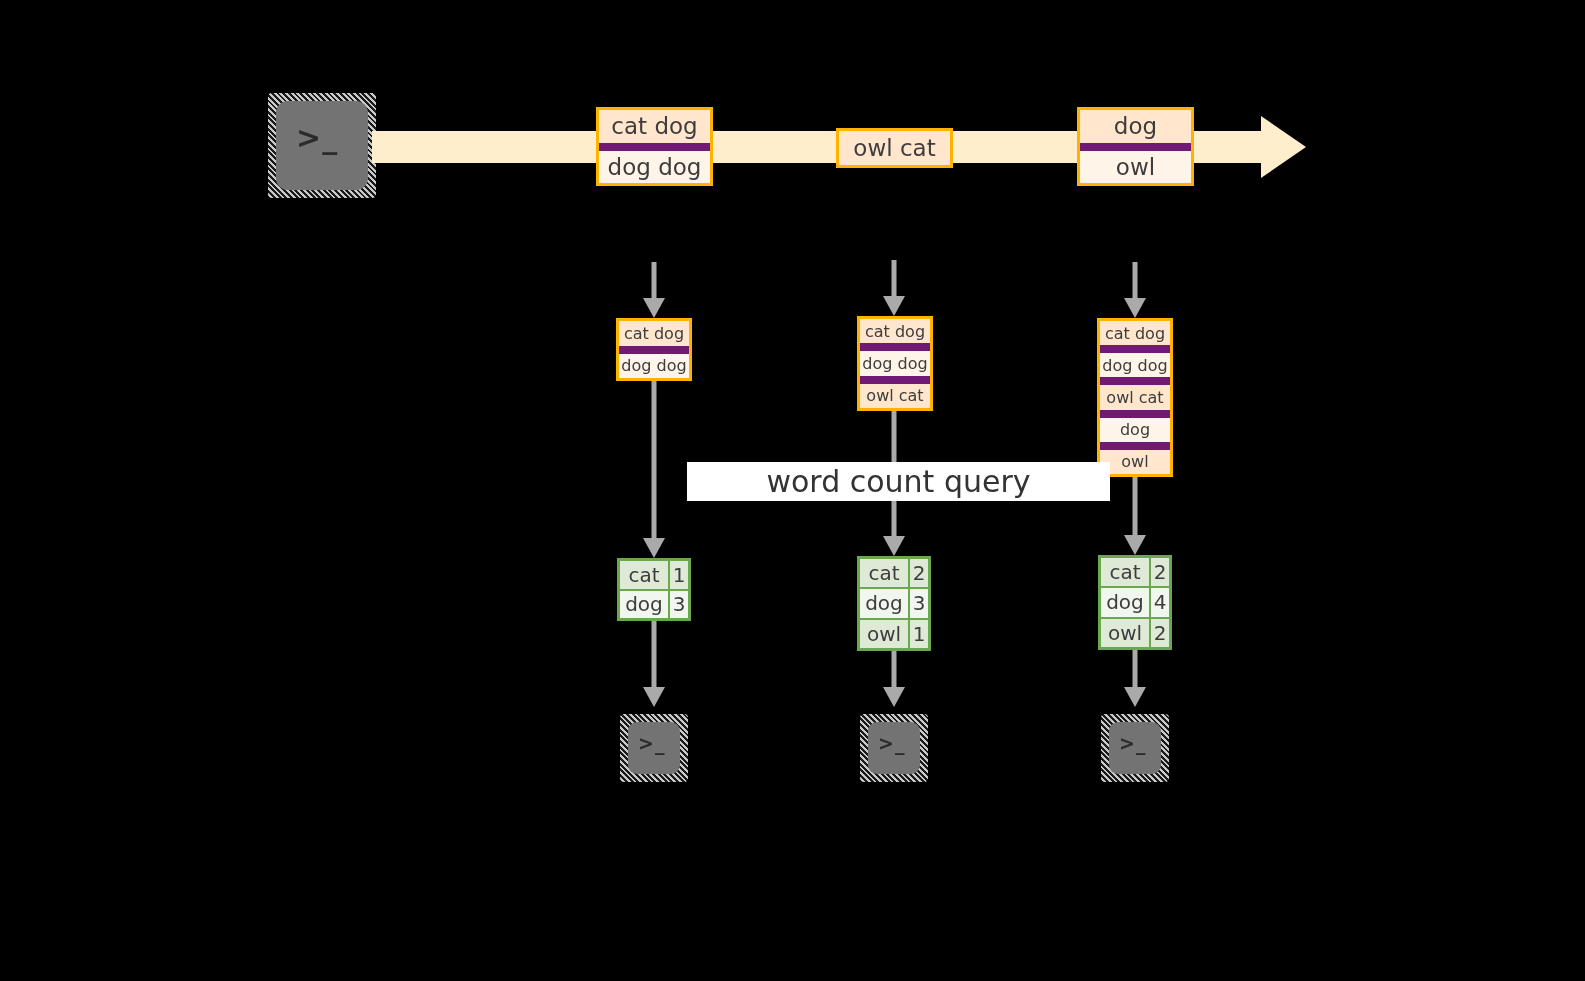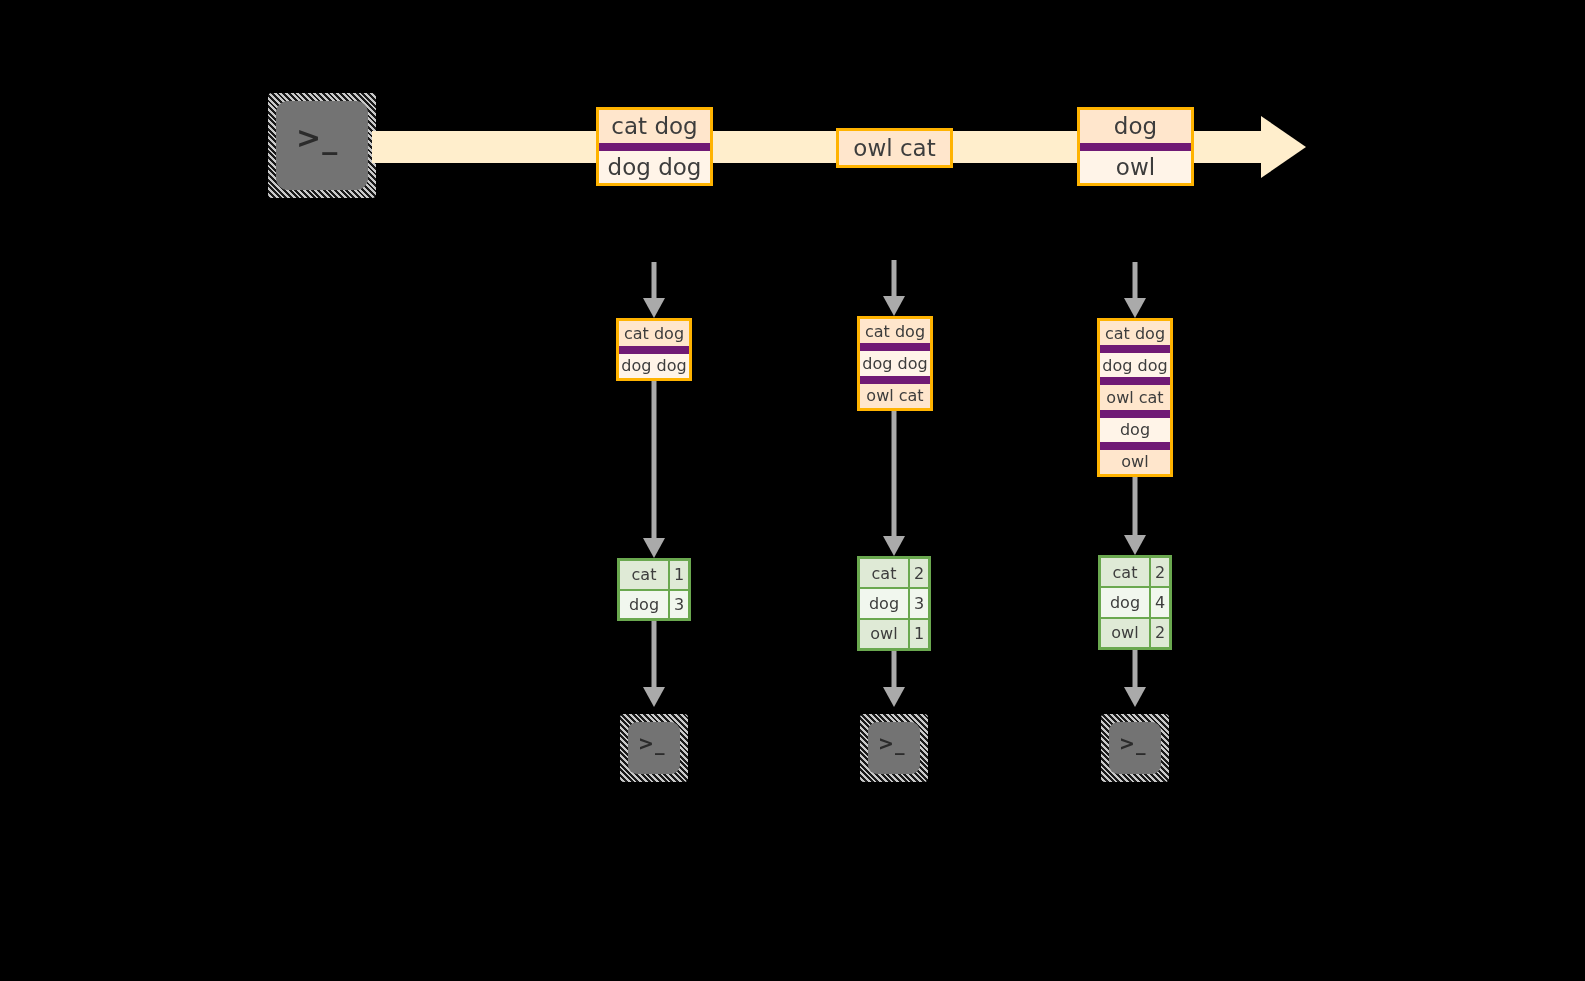--- a/index.html
+++ b/index.html
@@ -101,21 +101,21 @@
     display: flex;
     border-bottom: 2px solid #6aa84f;
   }
   .gtable .grow:last-child { border-bottom: none; }
   .gtable .gword,
   .gtable .gcount {
     display: flex;
     align-items: center;
     justify-content: center;
     color: #3d3d3d;
-    font-size: 16px;
+    font-size: 20px;
     background: #dfead6;
   }
   .gtable .grow.alt .gword,
   .gtable .grow.alt .gcount { background: #f1f7ee; }
   .gtable .gword {
     flex: 0 0 48px;
     border-right: 2px solid #6aa84f;
   }
   .gtable .gcount { flex: 1 1 auto; }
 
@@ -224,20 +224,23 @@
   </div>
   <div class="garrow" style="left:894px; top:411px;">
     <div class="line" style="height:125px;"></div>
     <div class="head" style="top:125px;"></div>
   </div>
   <div class="garrow" style="left:1135px; top:477px;">
     <div class="line" style="height:58px;"></div>
     <div class="head" style="top:58px;"></div>
   </div>
 
+  <div class="query-band" style="left:687px; top:462px; width:423px; height:39px;">
+    <span class="qtext">word count query</span>
+  </div>
 
   <div class="gtable" style="left:617px; top:558px; width:74px; height:63px;">
     <div class="grow">
       <div class="gword">cat</div>
       <div class="gcount">1</div>
     </div>
     <div class="grow alt">
       <div class="gword">dog</div>
       <div class="gcount">3</div>
     </div>

